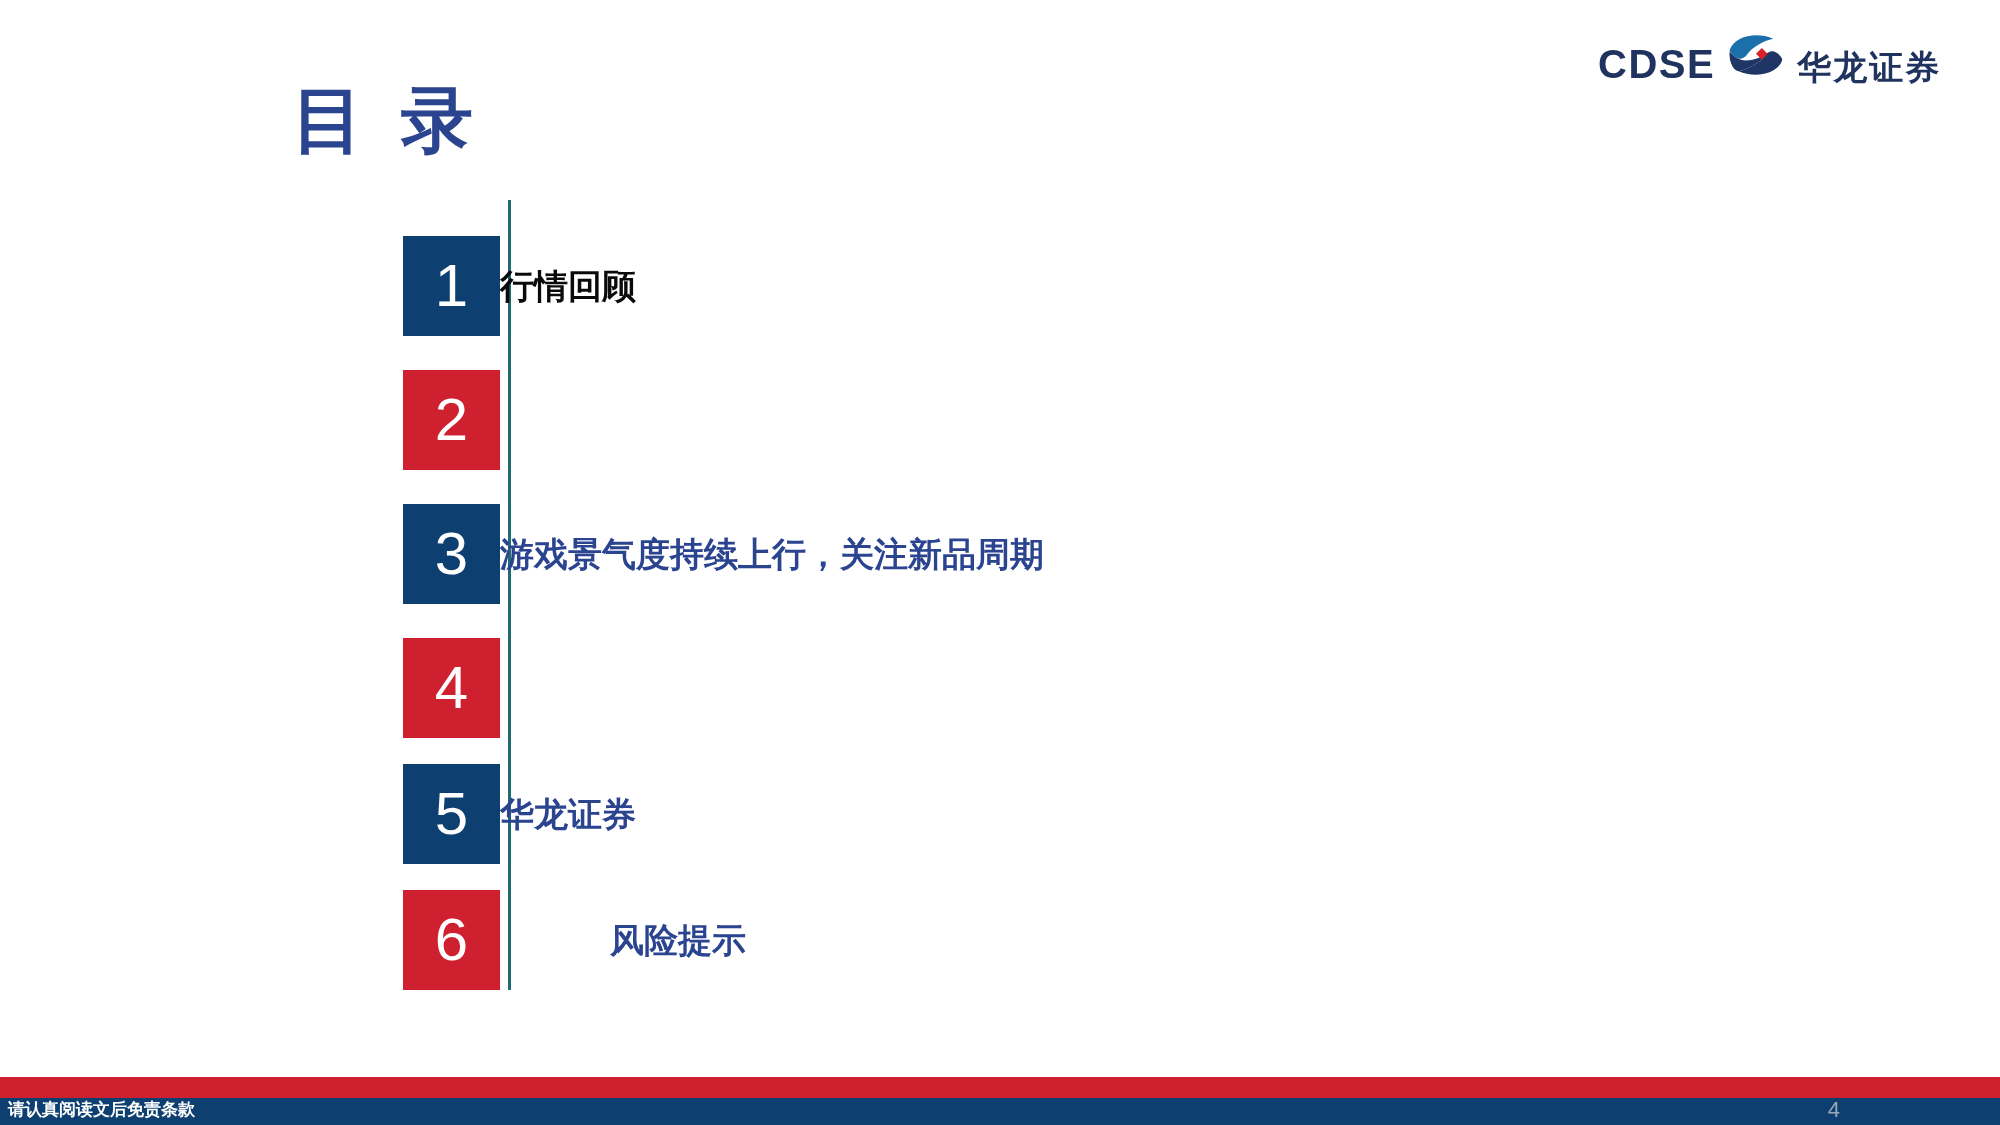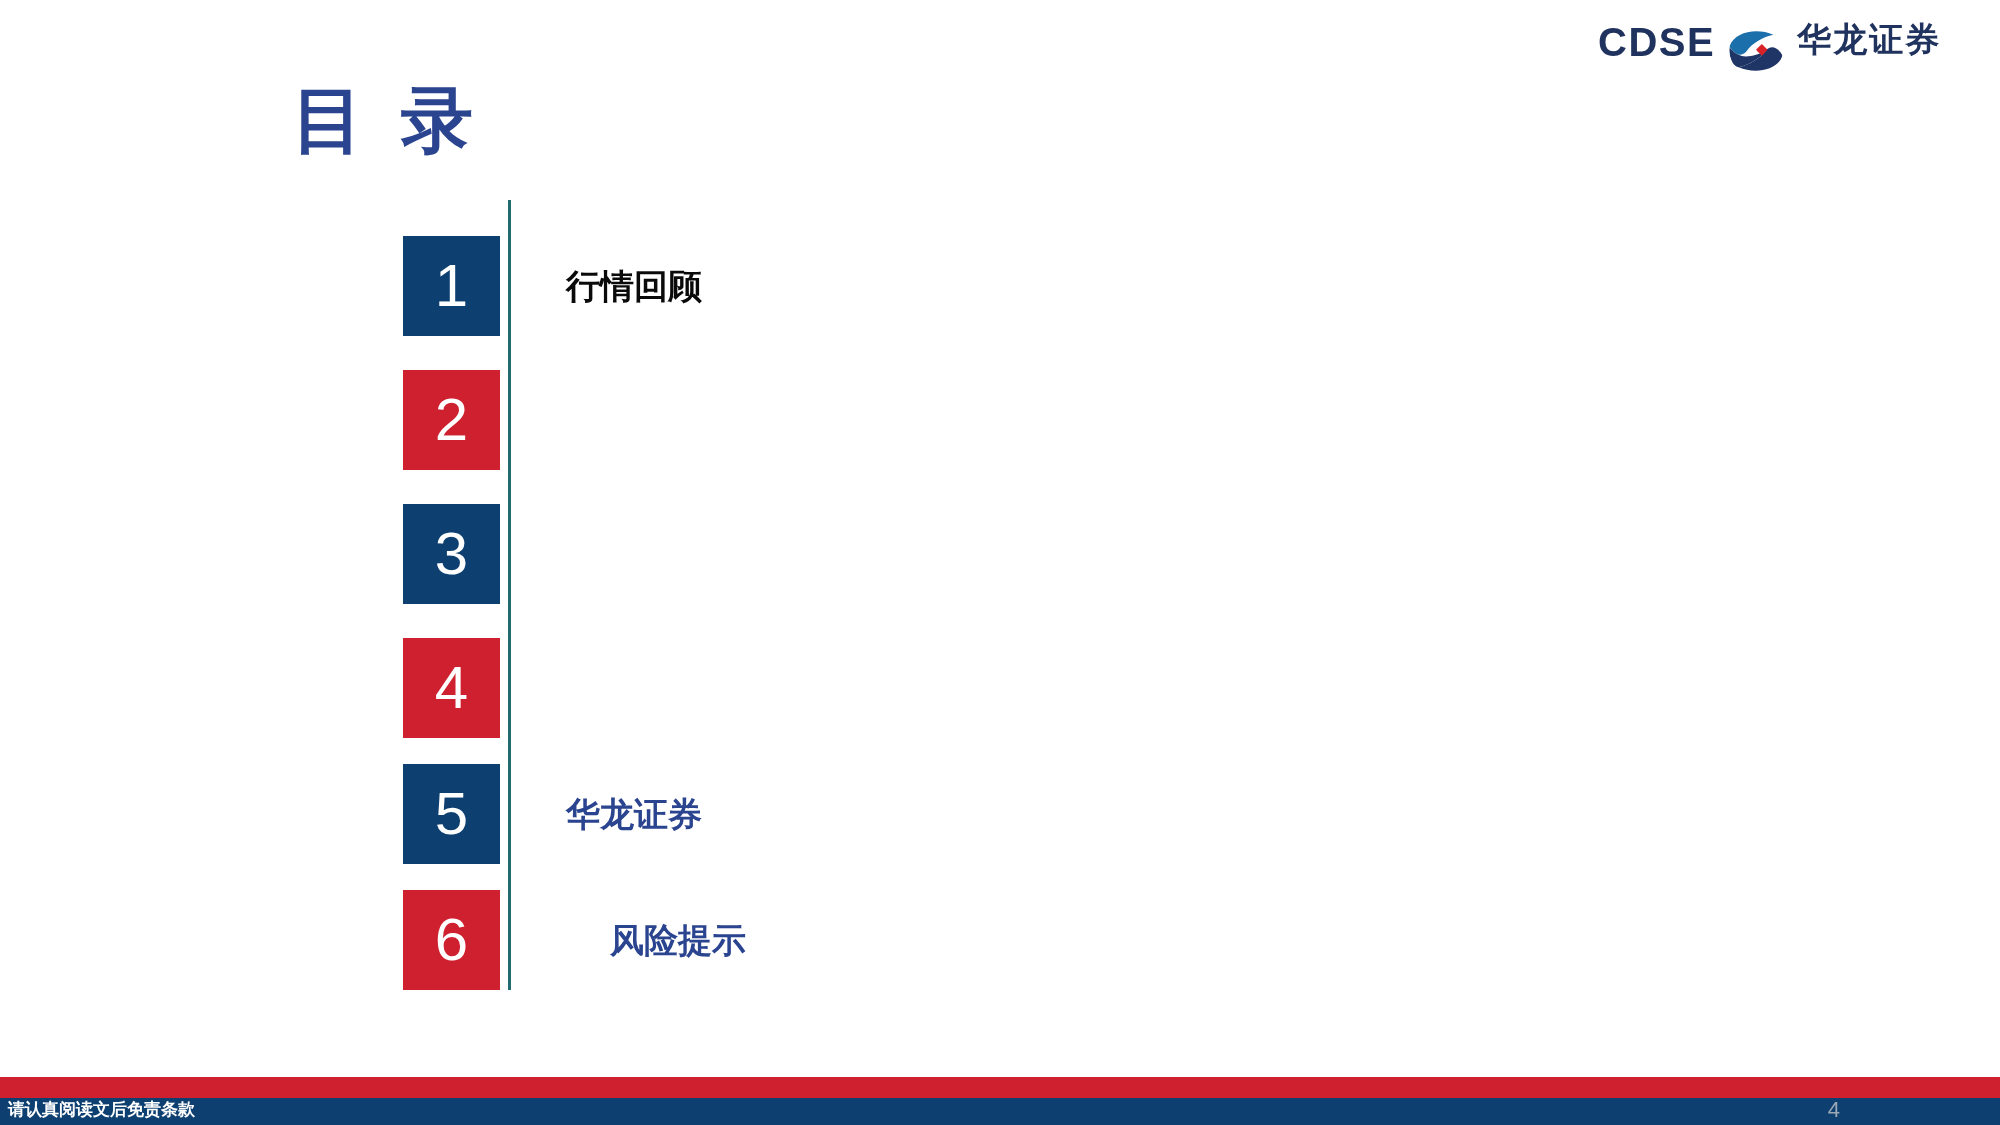--- a/index.html
+++ b/index.html
@@ -16,21 +16,21 @@
   }
 
   
   #logo-area {
     position: absolute;
     top: 22px;
     left: 1598px;
     width: 360px;
     height: 62px;
     display: flex;
-    align-items: flex-start;
+    align-items: flex-end;
     gap: 12px;
   }
   #logo-cdse {
     font-family: "Liberation Sans", "DejaVu Sans", sans-serif;
     font-weight: bold;
     font-size: 40px;
     letter-spacing: 1.5px;
     color: #20335e;
     line-height: 1;
   }
@@ -99,21 +99,20 @@
     font-family: "Liberation Sans", "DejaVu Sans", sans-serif;
     font-size: 60px;
     font-weight: normal;
     line-height: 1;
     flex: 0 0 auto;
   }
   .toc-num.navy { background: #0d3f70; }
   .toc-num.red  { background: #cf2030; }
 
   .toc-label {
-    margin-left: 66px;
     font-family: "DejaVu Sans", sans-serif;
     font-weight: bold;
     font-size: 34px;
     line-height: 1;
     white-space: nowrap;
   }
   .toc-label.black { color: #0a0a0a; }
   .toc-label.blue  { color: #2b4490; }
 
   
@@ -212,20 +211,21 @@
     <div class="toc-num navy">1</div>
     <div class="toc-label black">行情回顾</div>
   </div>
 
   <div class="toc-row" id="row-2">
     <div class="toc-num red">2</div>
   </div>
 
   <div class="toc-row" id="row-3">
     <div class="toc-num navy">3</div>
+    <div class="toc-label blue">游戏景气度持续上行，关注新品周期</div>
   </div>
 
   <div class="toc-row" id="row-4">
     <div class="toc-num red">4</div>
   </div>
 
   <div class="toc-row" id="row-5">
     <div class="toc-num navy">5</div>
     <div class="toc-label blue">华龙证券</div>
   </div>

